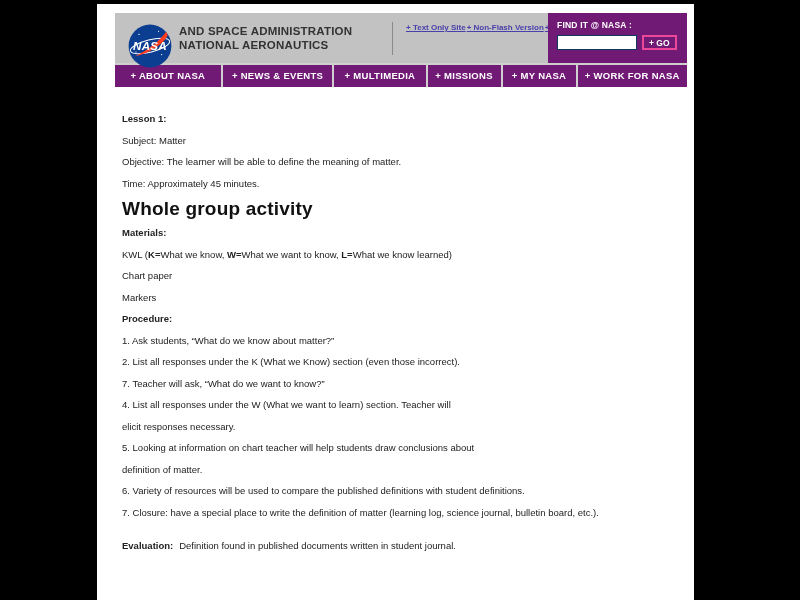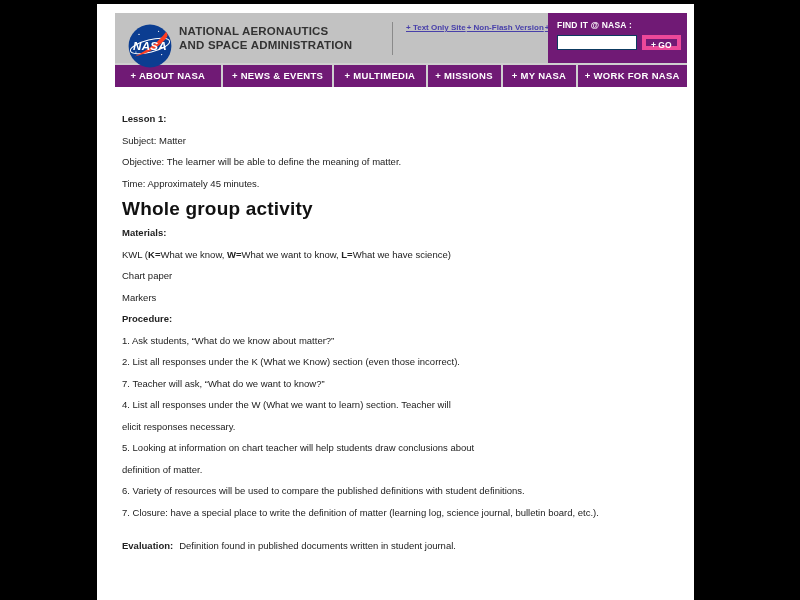--- a/index.html
+++ b/index.html
@@ -56,21 +56,21 @@
     margin-bottom: 5px; letter-spacing: 0.2px; white-space: nowrap;
   }
   .findit-row { display: flex; gap: 5px; align-items: center; }
   .search-input {
     width: 80px; height: 15px; border: 1px solid #0d3a60;
     background: #fff; font-size: 9px; padding: 0 2px;
     font-family: "Liberation Sans", sans-serif;
   }
   .go-btn {
     height: 15px; background: transparent;
-    border: 4px solid #ec4899; color: #fff;
+    border: 2px solid #ec4899; color: #fff;
     font-size: 8.5px; font-weight: bold; padding: 0 5px; line-height: 12px;
     font-family: "Liberation Sans", sans-serif; cursor: pointer; white-space: nowrap;
   }
   
   .nav {
     display: flex; gap: 2px;
     margin: 0 7px 0 18px;
     background: #cfcfcf;
     padding-top: 2px;
   }
@@ -112,22 +112,22 @@
         <circle cx="55" cy="50" r="1.1" fill="#fff"></circle>
         <circle cx="50" cy="12" r="1" fill="#fff"></circle>
         <circle cx="13" cy="46" r="1" fill="#fff"></circle>
         <ellipse cx="36" cy="36" rx="33" ry="10" fill="none" stroke="#fff" stroke-width="1.6" transform="rotate(-14 36 36)"></ellipse>
         <path d="M62 13 C52 27 34 42 11 53 C31 49 53 38 64 21 C65.5 18 64 14 62 13 Z" fill="#fc3d21"></path>
         <text x="36" y="43" text-anchor="middle" font-size="19" font-weight="bold" fill="#ffffff" letter-spacing="0.5" font-family="Liberation Sans, sans-serif" font-style="italic">NASA</text>
       </svg>
     </div>
 
     <div class="agency">
+      <div>AND SPACE ADMINISTRATION</div>
       <div>NATIONAL AERONAUTICS</div>
-      <div>AND SPACE ADMINISTRATION</div>
     </div>
 
     <div class="vsep"></div>
 
     <div class="quicklinks">
       <a>+ Text Only Site</a>
       <a>+ Non-Flash Version</a>
       <a>+ Contact Glenn</a>
     </div>
 
@@ -154,21 +154,21 @@
     <p><span class="b u">Lesson 1</span><span class="b">:</span></p>
 
     <p>Subject: Matter</p>
     <p>Objective: The learner will be able to define the meaning of matter.</p>
     <p>Time: Approximately 45 minutes.</p>
 
     <div class="heading">Whole group activity</div>
 
     <p><span class="b u">Materials:</span></p>
 
-    <p><span class="u">KWL</span><span> (</span><span class="b">K=</span><span>What we know, </span><span class="b">W=</span><span>What we want to know, </span><span class="b">L=</span><span>What we have science)</span></p>
+    <p><span class="u">KWL</span><span> (</span><span class="b">K=</span><span>What we know, </span><span class="b">W=</span><span>What we want to know, </span><span class="b">L=</span><span>What we know learned)</span></p>
 
     <p>Chart paper</p>
     <p>Markers</p>
 
     <p><span class="b u">Procedure</span><span class="b">:</span></p>
 
     <p>1. Ask students, “What do we know about matter?”</p>
     <p>2. List all responses under the K (What we Know) section (even those incorrect).</p>
     <p>7. Teacher will ask, “What do we want to know?”</p>
     <p>4. List all responses under the W (What we want to learn) section. Teacher will</p>

